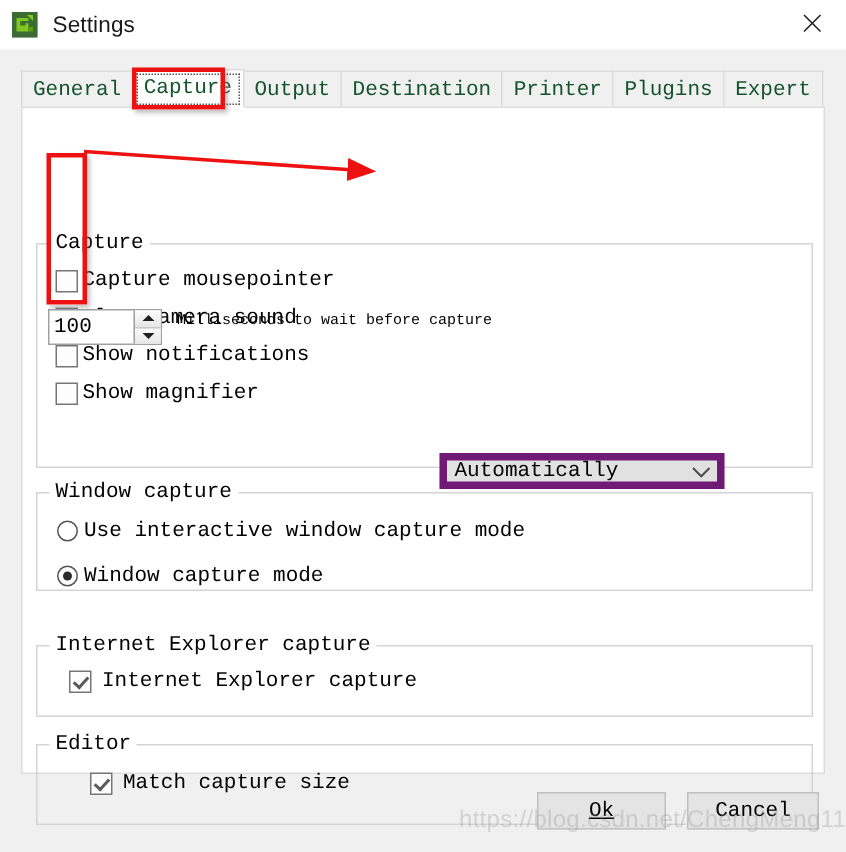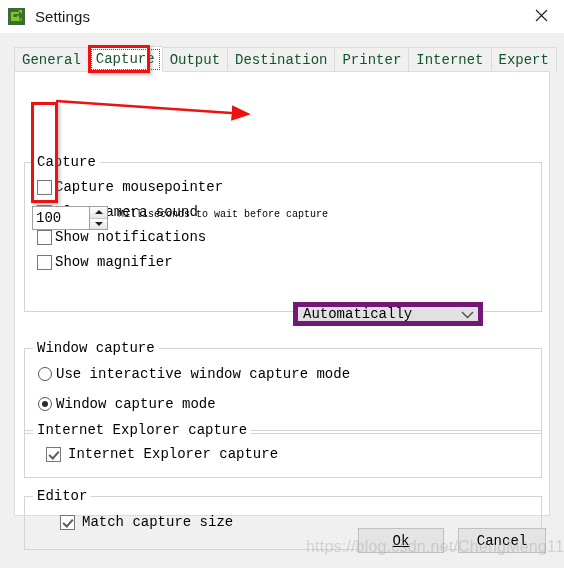--- a/index.html
+++ b/index.html
@@ -128,21 +128,21 @@
     position: absolute;
     top: -9px; left: 8px;
     background: #ffffff;
     padding: 0 4px;
     font-size: 14px;
     color: #000;
     white-space: nowrap;
   }
 
   #grp-capture { left: 9px; top: 90px; width: 518px; height: 150px; }
-  #grp-window  { left: 9px; top: 256px; width: 518px; height: 86px; margin-top: 20px; }
+  #grp-window  { left: 9px; top: 256px; width: 518px; height: 66px; }
   #grp-ie      { left: 9px; top: 358px; width: 518px; height: 48px; }
   #grp-editor  { left: 9px; top: 424px; width: 518px; height: 54px; }
 
   
   .chk-row {
     position: absolute;
     display: flex;
     align-items: center;
     height: 22px;
   }
@@ -382,21 +382,21 @@
     <div class="tab">
       <span>Output</span>
     </div>
     <div class="tab">
       <span>Destination</span>
     </div>
     <div class="tab">
       <span>Printer</span>
     </div>
     <div class="tab">
-      <span>Internet</span>
+      <span>Plugins</span>
     </div>
     <div class="tab">
       <span>Expert</span>
     </div>
   </div>
 
   <div class="tabpage">
 
     <div class="group" id="grp-capture">
       <div class="group-title">Capture</div>

